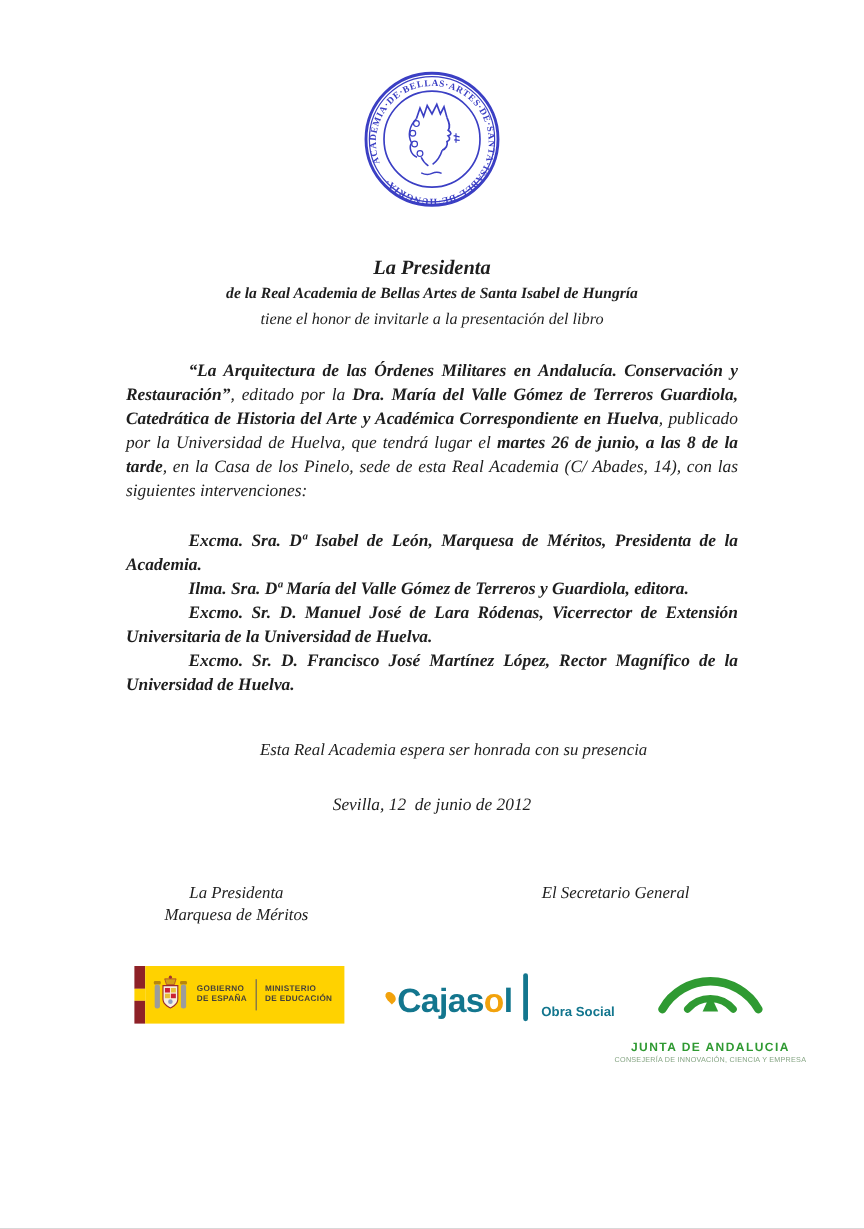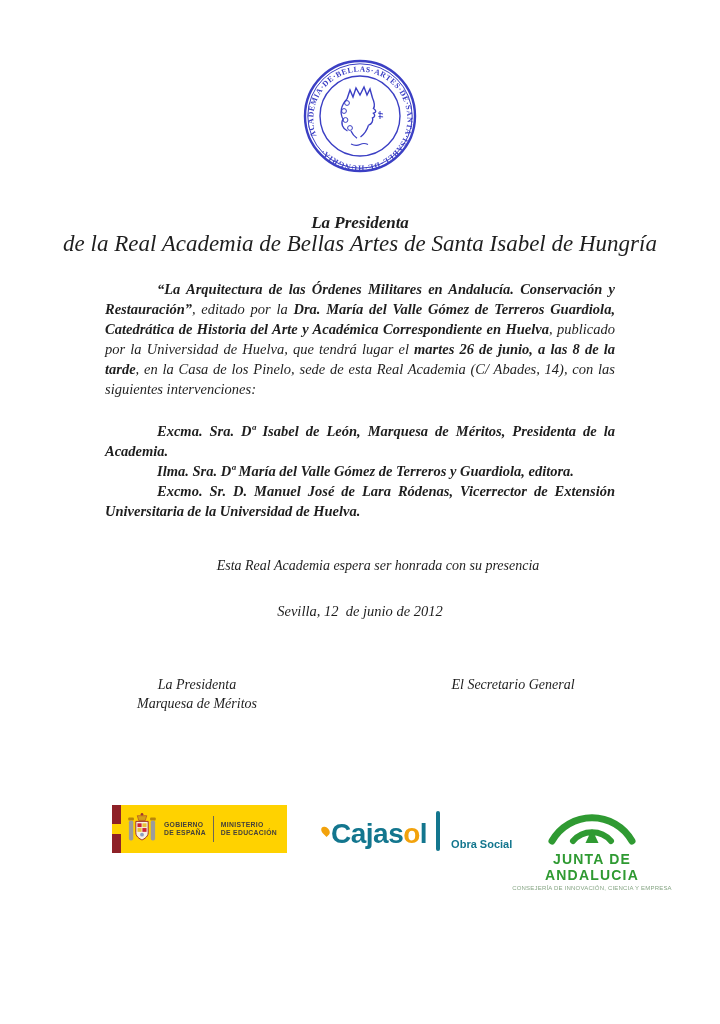--- a/index.html
+++ b/index.html
@@ -10,21 +10,21 @@
     background:#ffffff;
     box-sizing:border-box;
     overflow:hidden;
     font-family:"Liberation Serif","DejaVu Serif",serif;
     font-style:italic;
     color:#1e1e1e;
   }
   .seal-wrap{text-align:center;padding-top:58px;height:118px;}
   .header{margin-top:36px;text-align:center;}
   .header .t1{font-size:17px;font-weight:bold;line-height:21px;}
-  .header .t2{font-size:23px;font-weight:normal;line-height:22px;text-align:center;}
+  .header .t2{font-size:13px;font-weight:bold;line-height:22px;text-align:center;}
   .header .t3{font-size:13.5px;line-height:18px;margin-top:2px;}
   .para{
     margin:24px 105px 0 105px;
     font-size:14.5px;line-height:20px;
     text-align:justify;text-indent:52px;
   }
   .interventions{margin:22px 105px 0 105px;}
   .interventions p{
     margin:0;font-size:14.5px;line-height:20px;
     text-align:justify;text-indent:52px;font-weight:bold;
@@ -68,21 +68,21 @@
   }
   .cj-word{font-size:28px;font-weight:bold;letter-spacing:-0.5px;}
   .cj-bar{width:4px;height:40px;border-radius:2px;margin:0 11px 0 9px;position:relative;top:1px;}
   .cj-tag{font-size:11px;font-weight:bold;}
   
   .logo-junta{
     position:absolute;left:512px;top:800px;width:160px;
     text-align:center;
     font-family:"Liberation Sans","DejaVu Sans",sans-serif;font-style:normal;
   }
-  .junta-l1{font-size:14px;font-weight:bold;letter-spacing:1.2px;margin-top:1px;}
+  .junta-l1{font-size:10px;font-weight:bold;letter-spacing:1.2px;margin-top:17px;}
   .junta-l2{font-size:6px;letter-spacing:.2px;margin-top:2px;}
 </style>
 </head>
 <body>
 
 <div class="page">
 
   <div class="seal-wrap">
     <svg width="116" height="116" viewBox="0 0 116 116">
       <g fill="none" stroke="#3b3fc4">
@@ -111,28 +111,30 @@
       </defs>
       <text font-family="Liberation Serif, DejaVu Serif, serif" font-size="7.8" font-weight="bold" letter-spacing="0.6" fill="#3b3fc4" font-style="normal">
         <textPath href="#ringpath">ACADEMIA·DE·BELLAS·ARTES·DE·SANTA·ISABEL·DE·HUNGRIA·</textPath>
       </text>
     </svg>
   </div>
 
   <div class="header">
     <div class="t1">La Presidenta</div>
     <div class="t2">de la Real Academia de Bellas Artes de Santa Isabel de Hungría</div>
+    <div class="t3">tiene el honor de invitarle a la presentación del libro</div>
   </div>
 
   <p class="para"><span class="bold">“La Arquitectura de las Órdenes Militares en Andalucía. Conservación y Restauración”</span><span>, editado por la </span><span class="bold">Dra. María del Valle Gómez de Terreros Guardiola, Catedrática de Historia del Arte y Académica Correspondiente en Huelva</span><span>, publicado por la Universidad de Huelva, que tendrá lugar el </span><span class="bold">martes 26 de junio, a las 8 de la tarde</span><span>, en la Casa de los Pinelo, sede de esta Real Academia (C/ Abades, 14), con las siguientes intervenciones:</span></p>
 
   <div class="interventions">
     <p>Excma. Sra. Dª Isabel de León, Marquesa de Méritos, Presidenta de la Academia.</p>
     <p>Ilma. Sra. Dª María del Valle Gómez de Terreros y Guardiola, editora.</p>
     <p>Excmo. Sr. D. Manuel José de Lara Ródenas, Vicerrector de Extensión Universitaria de la Universidad de Huelva.</p>
+    <p>Excmo. Sr. D. Francisco José Martínez López, Rector Magnífico de la Universidad de Huelva.</p>
   </div>
 
   <p class="closing">Esta Real Academia espera ser honrada con su presencia</p>
   <p class="dateline">Sevilla, 12&nbsp; de junio de 2012</p>
 
   <div class="signatures">
     <div class="sig left">
       <div>La Presidenta</div>
       <div>Marquesa de Méritos</div>
     </div>

